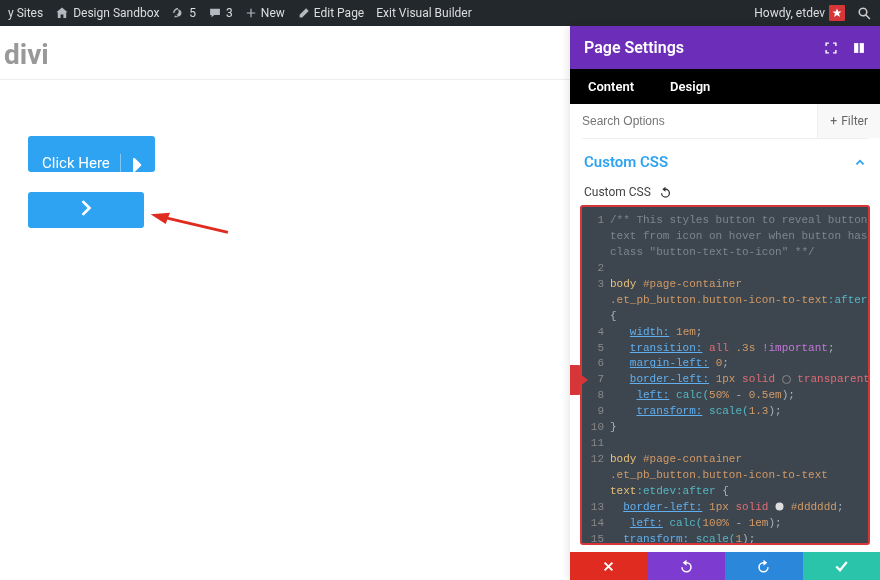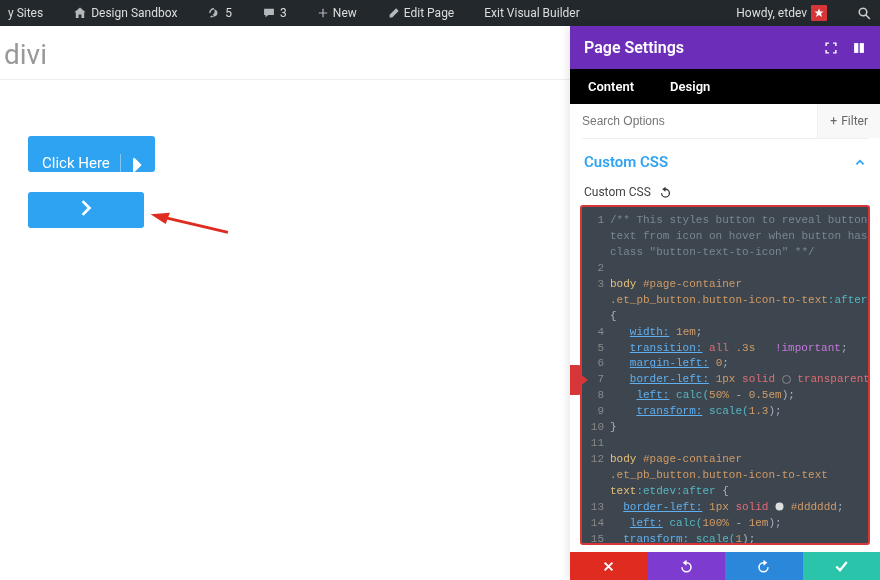--- a/index.html
+++ b/index.html
@@ -1,27 +1,27 @@
 <!DOCTYPE html>
 <html><head>
   <meta charset="utf-8">
   <style>
     * { box-sizing: border-box; margin: 0; padding: 0; }
     body { font-family: -apple-system, BlinkMacSystemFont, "Segoe UI", Roboto, sans-serif; width: 880px; height: 580px; overflow: hidden; position: relative; background: #fff; }
     
     .admin-bar { background: #23282d; color: #b4b9be; height: 26px; display: flex; align-items: center; padding: 0 8px; font-size: 12px; justify-content: space-between; }
-    .admin-left, .admin-right { display: flex; align-items: center; gap: 30px; }
+    .admin-left, .admin-right { display: flex; align-items: center; gap: 12px; }
     .admin-item { display: flex; align-items: center; gap: 4px; cursor: pointer; color: #ddd; }
     .admin-item svg { fill: #b4b9be; }
     .star-badge { background: #d63638; width: 16px; height: 16px; display: inline-flex; align-items: center; justify-content: center; border-radius: 1px; }
     .star-badge svg { fill: #fff; }
     
     .page-canvas { position: absolute; top: 26px; left: 0; right: 310px; bottom: 0; background: #fff; }
     .page-title-area { padding: 12px 0 8px 0; border-bottom: 1px solid #eee; }
-    .page-title { font-size: 28px; font-weight: 400; color: #999; padding-left: 4px; }
+    .page-title { font-size: 28px; font-weight: 700; color: #999; padding-left: 4px; }
     
     .buttons-area { padding: 56px 0 0 28px; }
     .dv-button { background: #2ea3f2; color: #fff; display: inline-flex; align-items: center; border-radius: 3px; font-size: 15px; height: 36px; margin-bottom: 20px; }
     .dv-button-1 { padding: 0 12px 0 14px; align-items: flex-end; }
     .dv-button-1 .btn-text { padding-right: 10px; border-right: 1px solid rgba(255,255,255,0.4); }
     .dv-button-1 .btn-icon { padding-left: 10px; display: flex; }
     .dv-button-2 { width: 116px; justify-content: center; }
     
     .red-arrow { position: absolute; left: 150px; top: 176px; transform: rotate(30deg); }
     
@@ -48,21 +48,21 @@
     .ln { color: #888; display: inline-block; width: 18px; text-align: right; margin-right: 6px; user-select: none; }
     .cm { color: #7a8690; }
     .sel { color: #e6c07b; }
     .cls { color: #d19a66; }
     .psu { color: #56b6c2; }
     .prop { color: #61afef; text-decoration: underline; }
     .val { color: #e06c75; }
     .num { color: #d19a66; }
     .fn { color: #56b6c2; }
     .pn { color: #abb2bf; }
-    .kw { color: #c678dd; margin-left: 13px; }
+    .kw { color: #c678dd; }
     
     .callout-badge { position: absolute; left: -34px; top: 160px; width: 36px; height: 30px; background: #d63638; border-radius: 15px 4px 4px 15px; display: flex; align-items: center; justify-content: center; color: #fff; font-size: 14px; font-weight: 500; }
     .callout-badge::after { content: ""; position: absolute; right: -6px; top: 50%; transform: translateY(-50%); border-left: 8px solid #d63638; border-top: 6px solid transparent; border-bottom: 6px solid transparent; }
     
     .panel-footer { display: flex; height: 28px; margin-top: auto; }
     .footer-btn { flex: 1; display: flex; align-items: center; justify-content: center; cursor: pointer; }
     .footer-close { background: #e02b20; }
     .footer-undo { background: #7e3bd0; }
     .footer-redo { background: #2b87da; }
     .footer-check { background: #29c4a9; }

